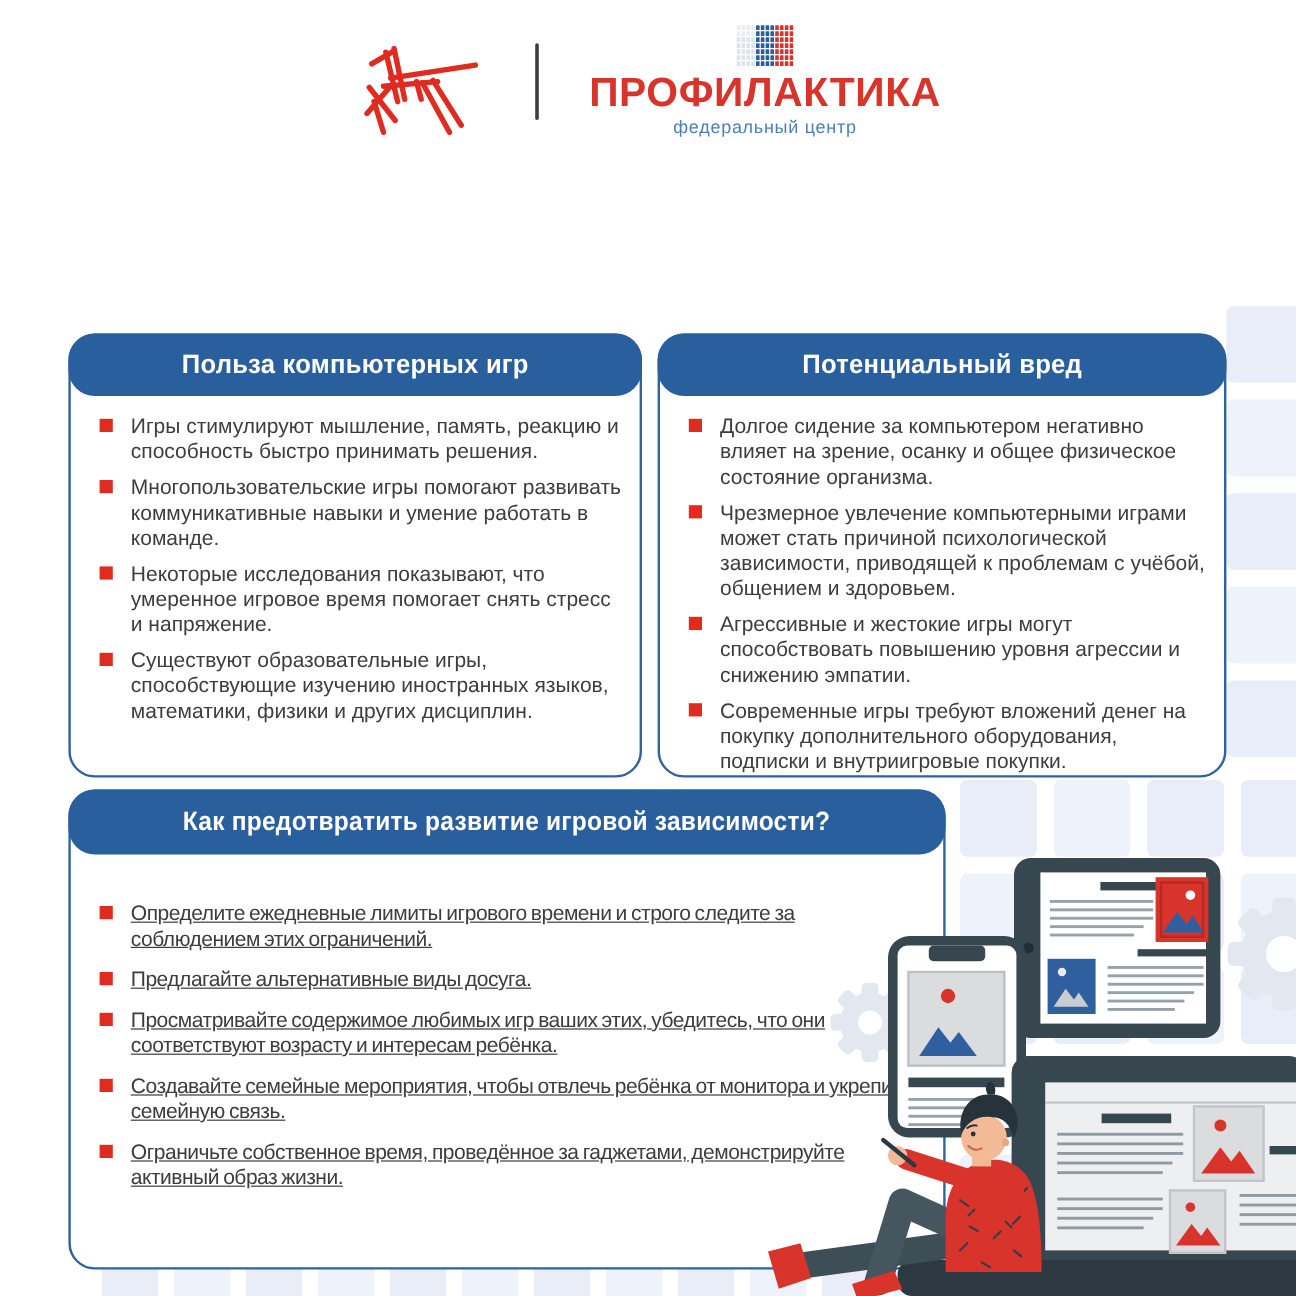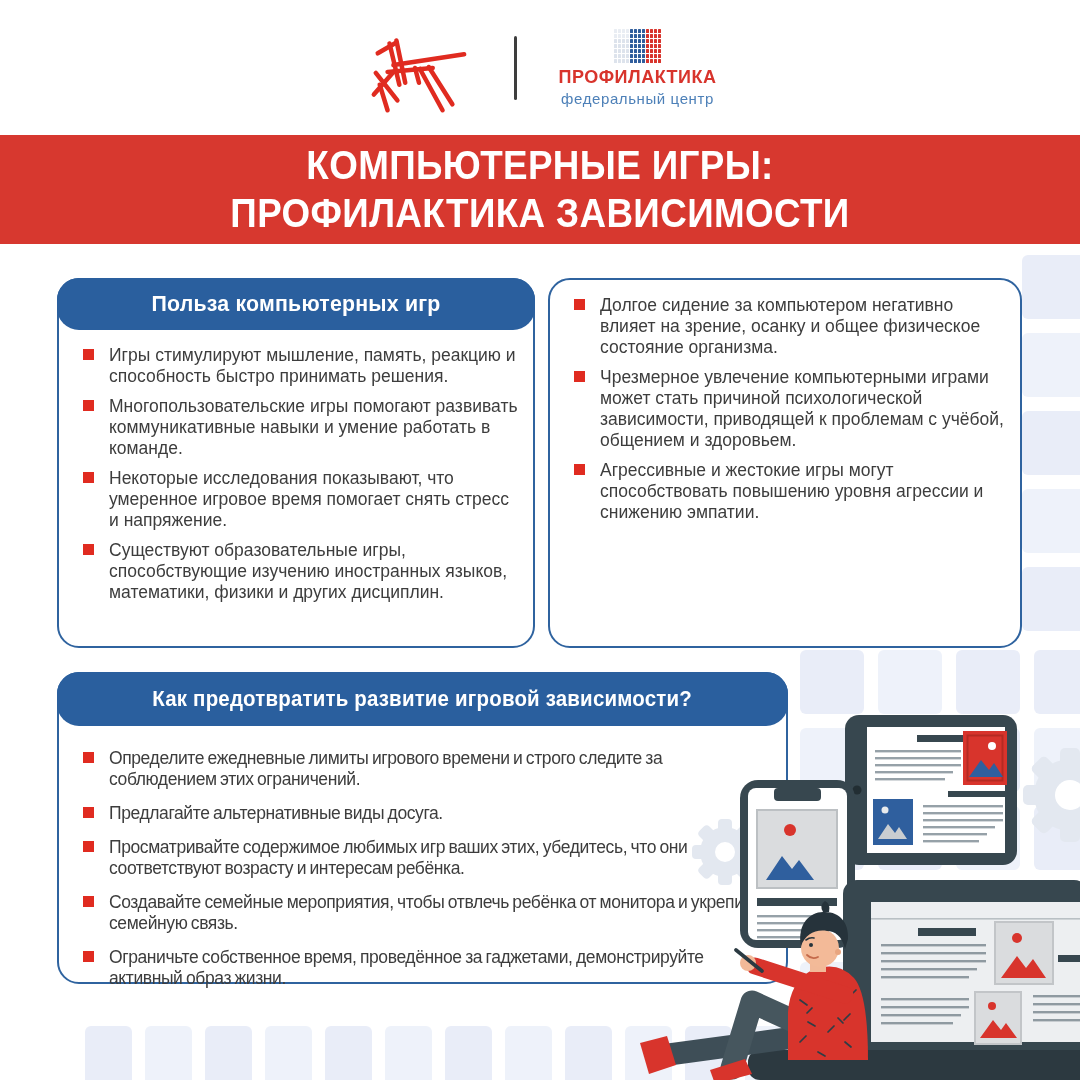--- a/index.html
+++ b/index.html
@@ -12,44 +12,44 @@
   .tile.alt{background:#eef2fa;}
 
   
   .site-header{position:absolute;left:0;top:0;width:1080px;height:135px;background:#fff;z-index:2;
                display:flex;align-items:center;justify-content:center;gap:42px;}
   .chair-logo{width:108px;height:92px;}
   .logo-divider{width:3px;height:64px;background:#3e3e3e;border-radius:2px;}
   .brand{display:flex;flex-direction:column;align-items:center;gap:5px;}
   .flag-grid{display:grid;grid-template-columns:repeat(12,3px);grid-template-rows:repeat(7,4px);gap:1px;}
   .flag-grid i{display:block;border-radius:0.5px;}
-  .brand-name{font-size:18px;font-weight:800;color:#d8342c;letter-spacing:0.5px;line-height:1;}
+  .brand-name{font-size:34px;font-weight:800;color:#d8342c;letter-spacing:0.5px;line-height:1;}
   .brand-sub{font-size:15px;color:#4d80b8;letter-spacing:0.6px;line-height:1;}
 
   
   .banner{position:absolute;left:0;top:135px;width:1080px;height:109px;background:#d7382f;z-index:2;
           display:flex;align-items:center;justify-content:center;}
   .banner h1{margin:0;max-width:800px;text-align:center;color:#fff;font-size:40px;font-weight:800;
              line-height:1.18;letter-spacing:0.4px;transform:scaleX(0.92);transform-origin:center;}
 
   
   .card{position:absolute;background:#fff;border:2px solid #2f639f;border-radius:22px;z-index:2;box-sizing:border-box;}
   .card-head{height:52px;margin:-2px -2px 0 -2px;background:#2a5f9e;border-radius:22px;
              display:flex;align-items:center;justify-content:center;}
   .card-head .ttl{color:#fff;font-weight:700;font-size:22px;letter-spacing:0.2px;transform:scaleX(0.97);}
   .card-benefits{left:57px;top:278px;width:478px;height:370px;}
   .card-harms{left:548px;top:278px;width:474px;height:370px;}
-  .card-prevention{left:57px;top:672px;width:731px;height:312px;}
+  .card-prevention{left:57px;top:658px;width:731px;height:400px;}
   .card-prevention .card-head{height:54px;}
   .card-prevention .card-head .ttl{transform:scaleX(0.93);}
 
   ul.blist{list-style:none;margin:0;padding:15px 12px 0 24px;}
   ul.blist li{display:flex;gap:15px;margin-bottom:9px;font-size:17.5px;line-height:1.2;}
   ul.blist .sq{flex:0 0 auto;width:11px;height:11px;margin-top:4px;background:#e02b20;}
-  .card-prevention ul.blist{padding-top:22px;}
+  .card-prevention ul.blist{padding-top:39px;text-decoration:underline;}
   .card-prevention ul.blist li{margin-bottom:13px;letter-spacing:-0.4px;word-spacing:-1px;}
   .card-prevention ul.blist .li-text{max-width:660px;}
 
   
   .illustration{position:absolute;left:640px;top:630px;width:440px;height:450px;z-index:5;pointer-events:none;}
 </style>
 </head>
 <body>
 
 <div class="stage">
@@ -198,23 +198,20 @@
           <i style="background: rgb(216, 52, 44);"></i>
           <i style="background: rgb(216, 52, 44);"></i>
           <i style="background: rgb(216, 52, 44);"></i>
           <i style="background: rgb(216, 52, 44);"></i>
         </div>
       <div class="brand-name">ПРОФИЛАКТИКА</div>
       <div class="brand-sub">федеральный центр</div>
     </div>
   </header>
 
-  <div class="banner">
-    <h1>КОМПЬЮТЕРНЫЕ ИГРЫ: ПРОФИЛАКТИКА ЗАВИСИМОСТИ</h1>
-  </div>
 
   <section class="card card-benefits">
     <div class="card-head">
       <span class="ttl">Польза компьютерных игр</span>
     </div>
     <ul class="blist">
         <li>
           <span class="sq"></span>
           <span class="li-text">Игры стимулируют мышление, память, реакцию и способность быстро принимать решения.</span>
         </li>
@@ -227,32 +224,39 @@
           <span class="li-text">Некоторые исследования показывают, что умеренное игровое время помогает снять стресс и напряжение.</span>
         </li>
         <li>
           <span class="sq"></span>
           <span class="li-text">Существуют образовательные игры, способствующие изучению иностранных языков, математики, физики и других дисциплин.</span>
         </li>
       </ul>
   </section>
 
   <section class="card card-harms">
+    <div class="card-head">
+      <span class="ttl">Потенциальный вред</span>
+    </div>
     <ul class="blist">
         <li>
           <span class="sq"></span>
           <span class="li-text">Долгое сидение за компьютером негативно влияет на зрение, осанку и общее физическое состояние организма.</span>
         </li>
         <li>
           <span class="sq"></span>
           <span class="li-text">Чрезмерное увлечение компьютерными играми может стать причиной психологической зависимости, приводящей к проблемам с учёбой, общением и здоровьем.</span>
         </li>
         <li>
           <span class="sq"></span>
           <span class="li-text">Агрессивные и жестокие игры могут способствовать повышению уровня агрессии и снижению эмпатии.</span>
+        </li>
+        <li>
+          <span class="sq"></span>
+          <span class="li-text">Современные игры требуют вложений денег на покупку дополнительного оборудования, подписки и внутриигровые покупки.</span>
         </li>
       </ul>
   </section>
 
   <section class="card card-prevention">
     <div class="card-head">
       <span class="ttl">Как предотвратить развитие игровой зависимости?</span>
     </div>
     <ul class="blist">
         <li>

